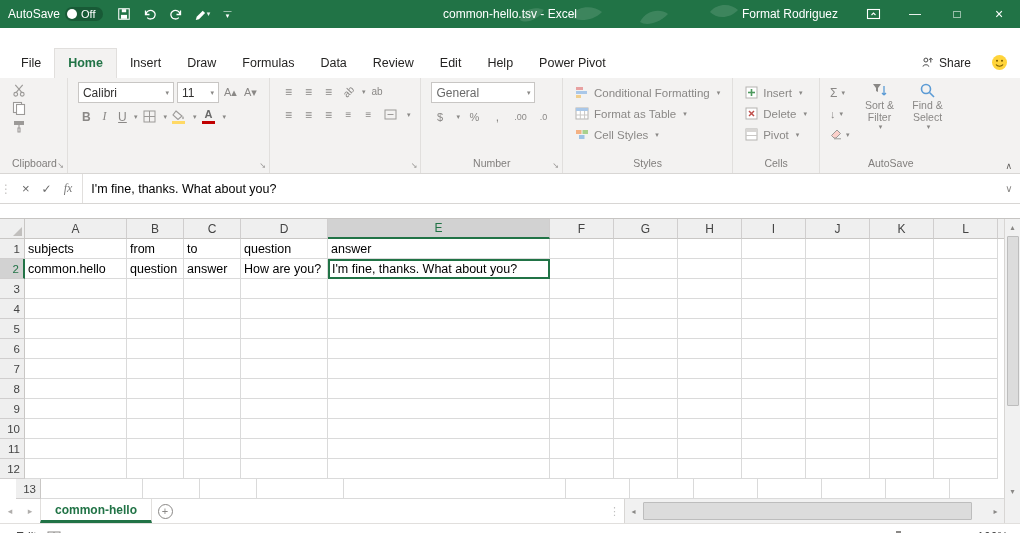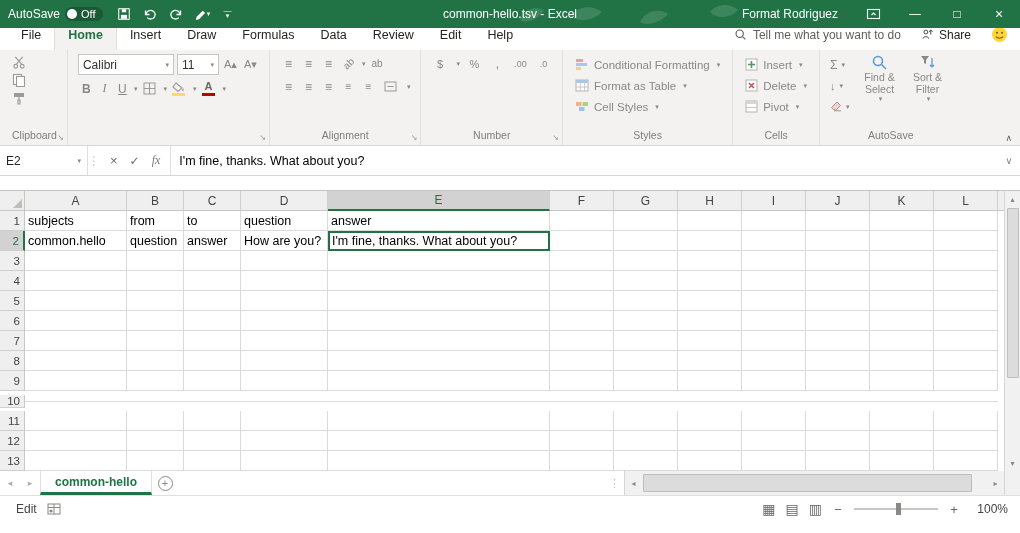--- a/index.html
+++ b/index.html
@@ -17,21 +17,21 @@
   .qat-btn { width:22px; height:24px; display:flex; align-items:center; justify-content:center; color:#fff; }
   .qat-caret { font-size:7px; margin-left:1px; color:#e4efe9; }
   .tb-title { position:absolute; left:0; right:0; text-align:center; font-size:12px; pointer-events:none; }
   .tb-right { margin-left:auto; display:flex; align-items:center; z-index:2; }
   .tb-user { margin-right:14px; font-size:12px; }
   .win-btn { width:42px; height:28px; display:flex; align-items:center; justify-content:center;
     font-size:12px; }
   .leaves { position:absolute; right:210px; top:0; pointer-events:none; }
 
   
-  .tabrow { height:22px; background:#fff; display:flex; align-items:flex-end; overflow:hidden; }
+  .tabrow { height:50px; background:#fff; display:flex; align-items:flex-end; overflow:hidden; }
   .tablist { display:flex; align-items:flex-end; padding-left:8px; }
   .tab { padding:7px 13px 8px; font-size:12.5px; color:#252423; white-space:nowrap; }
   .tab.active { background:#f3f2f1; color:#217346; font-weight:700;
     border:1px solid #e1dfdd; border-bottom:none; }
   .tabrow-right { margin-left:auto; display:flex; align-items:center; gap:20px;
     padding:0 12px 7px 0; white-space:nowrap; }
   .tellme { display:flex; align-items:center; gap:6px; color:#605e5c; font-size:12px; }
   .share { display:flex; align-items:center; gap:5px; color:#252423; font-size:12px; }
 
   
@@ -204,29 +204,23 @@
   <div class="tablist">
       <div class="tab">File</div>
       <div class="tab active">Home</div>
       <div class="tab">Insert</div>
       <div class="tab">Draw</div>
       <div class="tab">Formulas</div>
       <div class="tab">Data</div>
       <div class="tab">Review</div>
       <div class="tab">Edit</div>
       <div class="tab">Help</div>
+      <div class="tab">Power Pivot</div>
     </div>
   <div class="tabrow-right">
-    <span class="tellme">
-      <svg width="13" height="13" viewBox="0 0 16 16">
-        <circle cx="7" cy="7" r="4.5" fill="none" stroke="#605e5c" stroke-width="1.4"></circle>
-        <line x1="10.5" y1="10.5" x2="14" y2="14" stroke="#605e5c" stroke-width="1.4"></line>
-      </svg>
-      <span>Tell me what you want to do</span>
-    </span>
     <span class="share">
       <svg width="13" height="13" viewBox="0 0 16 16">
         <circle cx="6" cy="5" r="2.4" fill="none" stroke="#444" stroke-width="1.2"></circle>
         <path d="M2.5 13 C2.5 10 9.5 10 9.5 13" fill="none" stroke="#444" stroke-width="1.2"></path>
         <path d="M12 8 V2.5 M12 2.5 L9.8 4.7 M12 2.5 L14.2 4.7" fill="none" stroke="#444" stroke-width="1.2"></path>
       </svg>
       <span>Share</span>
     </span>
     <span>
       <svg width="17" height="17" viewBox="0 0 17 17">
@@ -337,26 +331,31 @@
         <span class="tbtn" style="font-size:10px">≡</span>
         <span class="tbtn" style="width:22px">
           <svg width="13" height="11" viewBox="0 0 13 11">
             <rect x="1" y="1" width="11" height="9" fill="none" stroke="#9c9a98"></rect>
             <line x1="3.5" y1="5.5" x2="9.5" y2="5.5" stroke="#9c9a98"></line>
           </svg>
         </span>
         <span class="caret">▾</span>
       </div>
     </div>
-    <div class="rg-label">Alignment</div>
     <span class="launcher">↘</span>
   </div>
 
   <div class="rgroup">
     <div class="rg-body">
+      <div class="rrow">
+        <div class="combo" style="width:104px">
+          <span class="val" style="color:#696969">General</span>
+          <span class="caret">▾</span>
+        </div>
+      </div>
       <div class="rrow" style="gap:6px">
         <span class="tbtn" style="font-size:11px">$</span>
         <span class="caret">▾</span>
         <span class="tbtn" style="font-size:11px">%</span>
         <span class="tbtn" style="font-size:12px">,</span>
         <span class="tbtn" style="font-size:9px">.00</span>
         <span class="tbtn" style="font-size:9px">.0</span>
       </div>
     </div>
     <div class="rg-label">Number</div>
@@ -445,46 +444,42 @@
         <span class="edit-small">
           <svg width="12" height="11" viewBox="0 0 12 11">
             <path d="M4 9 L1.5 6.5 L7 1 L10.5 4.5 L6 9 Z" fill="#fbd0ca" stroke="#9c9a98"></path>
             <line x1="4" y1="9.8" x2="11" y2="9.8" stroke="#9c9a98"></line>
           </svg>
           <span class="caret">▾</span>
         </span>
       </div>
       <div class="bigv">
         <svg width="17" height="17" viewBox="0 0 17 17">
+          <path d="M2 2 H10 L7 6 V10 L5 9 V6 Z" fill="#8a8886"></path>
+          <path d="M13 4 V13 M13 13 L11 11 M13 13 L15 11" fill="none" stroke="#5b9bd5" stroke-width="1.3"></path>
+        </svg>
+        <span>Sort &amp; Filter</span>
+        <span class="caret">▾</span>
+      </div>
+      <div class="bigv">
+        <svg width="17" height="17" viewBox="0 0 17 17">
           <circle cx="7" cy="7" r="4.5" fill="none" stroke="#5b9bd5" stroke-width="1.6"></circle>
           <line x1="10.5" y1="10.5" x2="15" y2="15" stroke="#5b9bd5" stroke-width="1.6"></line>
         </svg>
         <span>Find &amp; Select</span>
         <span class="caret">▾</span>
       </div>
-      <div class="bigv">
-        <svg width="17" height="17" viewBox="0 0 17 17">
-          <path d="M2 2 H10 L7 6 V10 L5 9 V6 Z" fill="#8a8886"></path>
-          <path d="M13 4 V13 M13 13 L11 11 M13 13 L15 11" fill="none" stroke="#5b9bd5" stroke-width="1.3"></path>
-        </svg>
-        <span>Sort &amp; Filter</span>
-        <span class="caret">▾</span>
-      </div>
     </div>
     <div class="rg-label">AutoSave</div>
   </div>
 
   <span class="collapse-btn">∧</span>
 </div>
 
 <div class="formulabar">
-  <div class="namebox">
-    <span class="val">E2</span>
-    <span class="caret">▾</span>
-  </div>
   <div class="fb-dots">⋮</div>
   <div class="fb-btns">
     <span style="font-size:13px">×</span>
     <span style="font-size:12px">✓</span>
     <span class="fb-fx">fx</span>
   </div>
   <div class="fb-input">I'm fine, thanks. What about you?</div>
   <div class="fb-expand">∨</div>
 </div>
 <div class="gapstrip"></div>
@@ -639,21 +634,21 @@
         <div class="cell" style="width: 87px;"></div>
         <div class="cell" style="width: 222px;"></div>
         <div class="cell" style="width: 64px;"></div>
         <div class="cell" style="width: 64px;"></div>
         <div class="cell" style="width: 64px;"></div>
         <div class="cell" style="width: 64px;"></div>
         <div class="cell" style="width: 64px;"></div>
         <div class="cell" style="width: 64px;"></div>
         <div class="cell" style="width: 64px;"></div>
       </div>
-      <div class="grid-row" style="height: 20px; align-items: center;">
+      <div class="grid-row" style="height: 20px;">
         <div class="row-hdr">10</div>
         <div class="cell" style="width: 102px;"></div>
         <div class="cell" style="width: 57px;"></div>
         <div class="cell" style="width: 57px;"></div>
         <div class="cell" style="width: 87px;"></div>
         <div class="cell" style="width: 222px;"></div>
         <div class="cell" style="width: 64px;"></div>
         <div class="cell" style="width: 64px;"></div>
         <div class="cell" style="width: 64px;"></div>
         <div class="cell" style="width: 64px;"></div>
@@ -684,21 +679,21 @@
         <div class="cell" style="width: 87px;"></div>
         <div class="cell" style="width: 222px;"></div>
         <div class="cell" style="width: 64px;"></div>
         <div class="cell" style="width: 64px;"></div>
         <div class="cell" style="width: 64px;"></div>
         <div class="cell" style="width: 64px;"></div>
         <div class="cell" style="width: 64px;"></div>
         <div class="cell" style="width: 64px;"></div>
         <div class="cell" style="width: 64px;"></div>
       </div>
-      <div class="grid-row" style="height: 20px;">
+      <div class="grid-row" style="height: 20px; margin-left: 16px;">
         <div class="row-hdr">13</div>
         <div class="cell" style="width: 102px;"></div>
         <div class="cell" style="width: 57px;"></div>
         <div class="cell" style="width: 57px;"></div>
         <div class="cell" style="width: 87px;"></div>
         <div class="cell" style="width: 222px;"></div>
         <div class="cell" style="width: 64px;"></div>
         <div class="cell" style="width: 64px;"></div>
         <div class="cell" style="width: 64px;"></div>
         <div class="cell" style="width: 64px;"></div>

